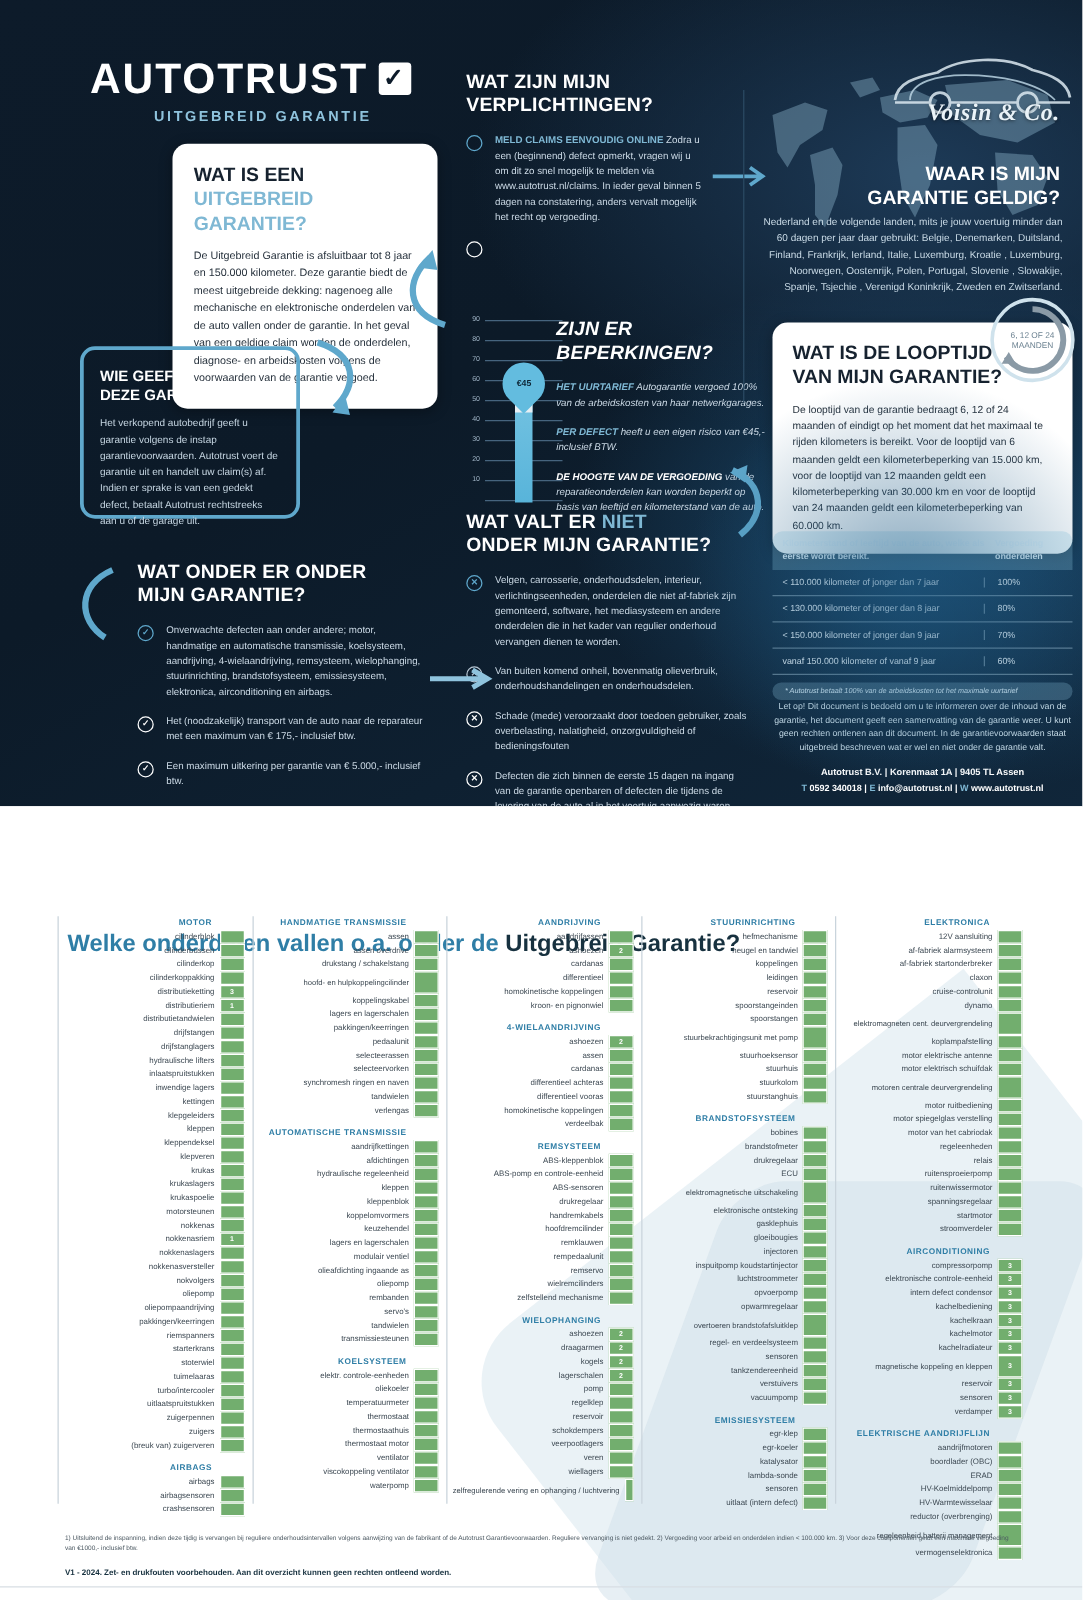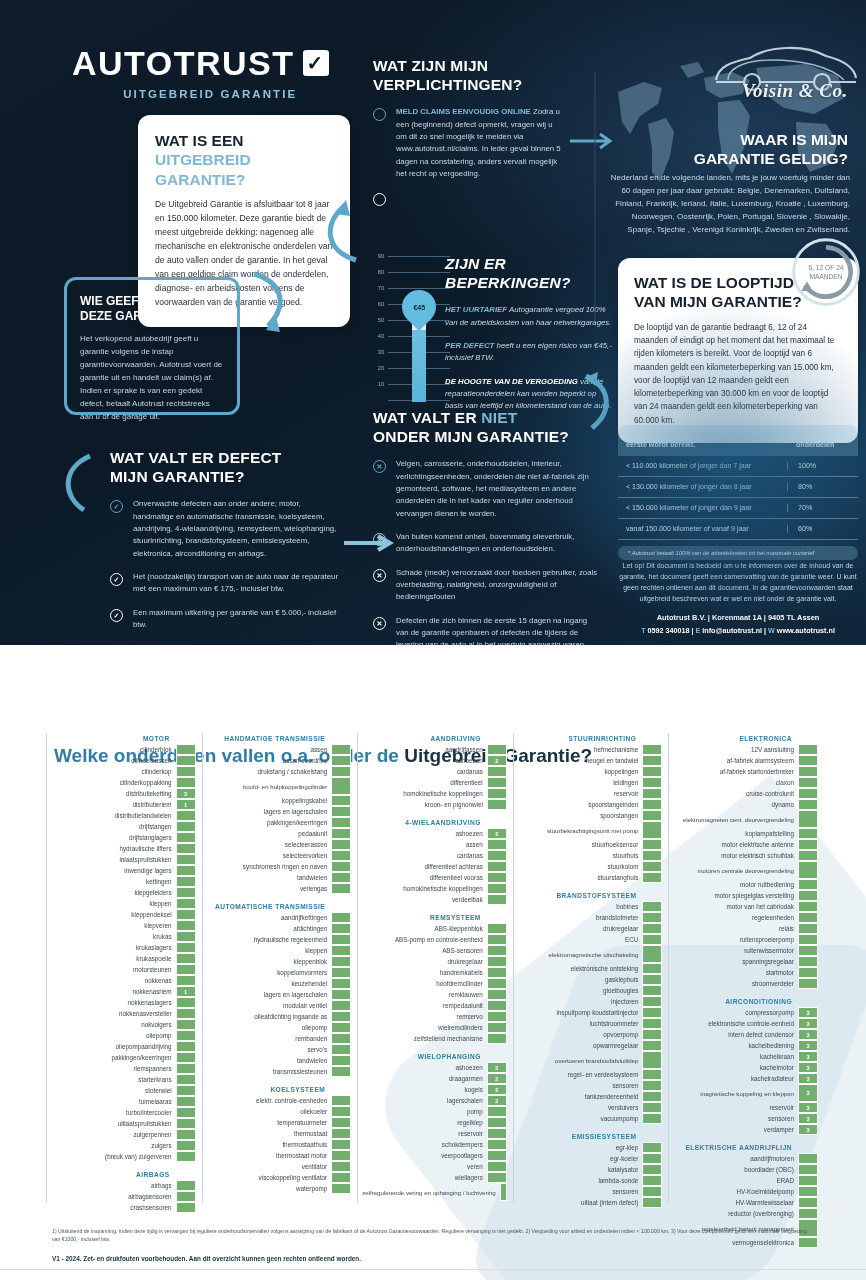--- a/index.html
+++ b/index.html
@@ -401,21 +401,21 @@
       </div>
       <div class="bullet">
         <span class="dot">✕</span>
         <span class="txt">Defecten die zich binnen de eerste 15 dagen na ingang van de garantie openbaren of defecten die tijdens de levering van de auto al in het voertuig aanwezig waren.</span>
       </div>
     </div>
   </div>
 
   <div class="block" id="blk-onder">
     <h2>
-      <span>WAT VALT ER DEFECT</span><br>
+      <span>WAT ONDER ER ONDER</span><br>
       <span>MIJN GARANTIE?</span>
     </h2>
     <div class="bullets">
       <div class="bullet">
         <span class="dot teal">✓</span>
         <span class="txt">Onverwachte defecten aan onder andere; motor, handmatige en automatische transmissie, koelsysteem, aandrijving, 4-wielaandrijving, remsysteem, wielophanging, stuurinrichting, brandstofsysteem, emissiesysteem, elektronica, airconditioning en airbags.</span>
       </div>
       <div class="bullet">
         <span class="dot">✓</span>
         <span class="txt">Het (noodzakelijk) transport van de auto naar de reparateur met een maximum van € 175,- inclusief btw.</span>

